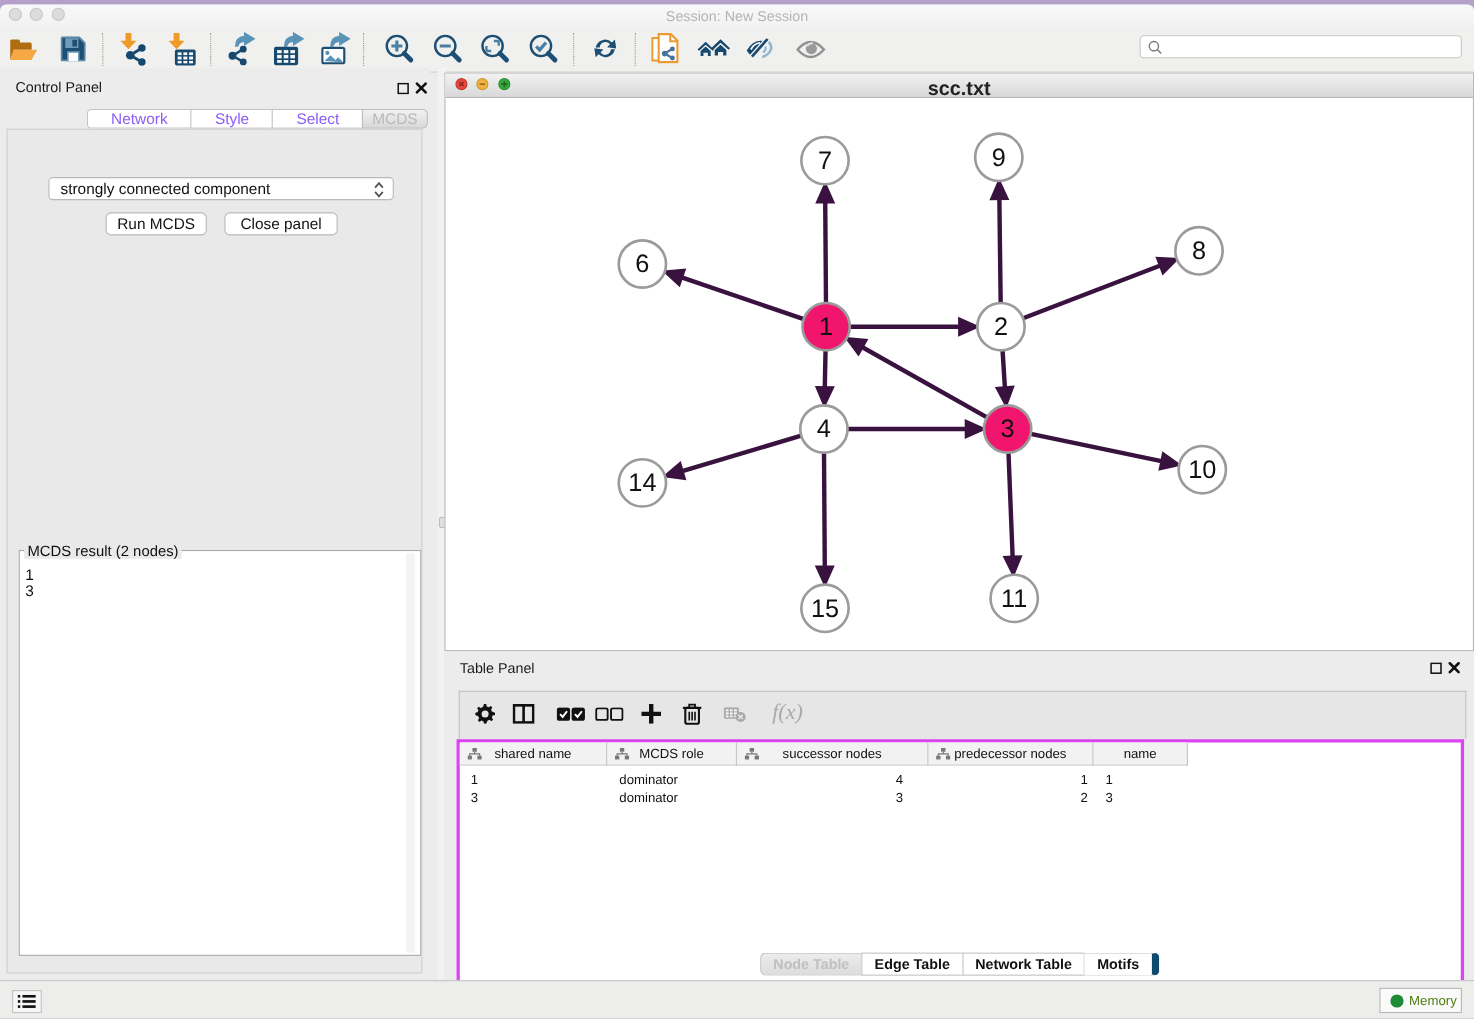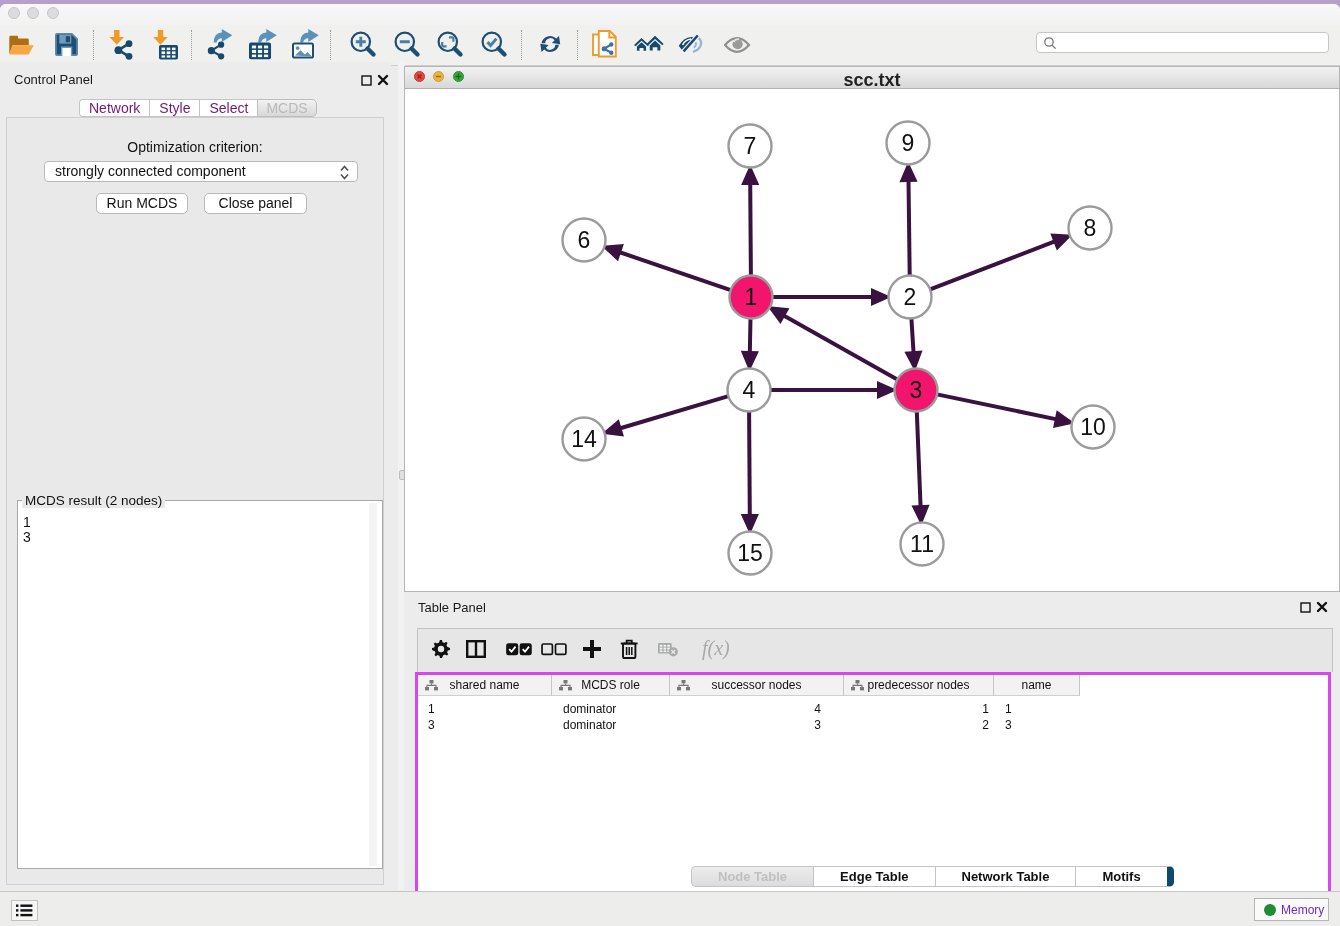--- a/index.html
+++ b/index.html
@@ -11,21 +11,21 @@
 #title-text { position:absolute; top:3px; width:100%; text-align:center; font-size:13px; color:#b4b4b4; }
 #toolbar { position:absolute; left:0; top:21px; width:100%; height:41px; background:#f0f0ef; border-bottom:1px solid #cfcfcf; }
 .tbsep { position:absolute; top:5px; height:30px; width:0; border-left:1px dotted #9a9a9a; }
 .tbi { position:absolute; }
 #searchbox { position:absolute; left:1036px; top:7px; width:293px; height:21px; background:#fff; border:1px solid #c6c6c6; border-radius:4px; }
 #cpanel { position:absolute; left:0; top:58px; width:391px; height:828px; background:#ececec; }
 #cpanel-title { position:absolute; left:14px; top:10px; font-size:13px; color:#1a1a1a;text-align:center; }
 #cp-float { position:absolute; left:361px; top:13px; }
 #cp-close { position:absolute; left:377px; top:12px; }
 #cp-tabs { position:absolute; left:79px; top:37px; height:18px; font-size:14px; }
-.cptab { float:left; height:18px; line-height:17px; padding:0 9px; background:#fff; border:1px solid #c4c4c4; border-right:none; color:#701a75; }
+.cptab { float:left; height:18px; line-height:17px; padding:0 21px; background:#fff; border:1px solid #c4c4c4; border-right:none; color:#8b5cf6; }
 .cptab.first { border-radius:4px 0 0 4px; }
 .cptab.last { border-radius:0 5px 5px 0; background:linear-gradient(#f2f2f2,#d8d8d8); color:#b9b9b9; border:1px solid #bdbdbd; padding:0 8px; }
 #cp-body { position:absolute; left:6px; top:55px; width:378px; height:768px; background:#e9e9e9; border:1px solid #cfcfcf; }
 #opt-label { position:absolute; left:0; top:21px; width:100%; text-align:center; font-size:14px; color:#111; }
 #opt-select { position:absolute; left:37px; top:43px; width:314px; height:21px; background:#fff; border:1px solid #b9b9b9; border-radius:4px; font-size:14px; color:#111; line-height:19px; padding-left:10px; }
 .btn { position:absolute; top:75px; height:21px; background:#fff; border:1px solid #b9b9b9; border-radius:5px; font-size:14px; color:#111; text-align:center; line-height:19px; }
 #mcds-box { position:absolute; left:10px; top:376px; width:366px; height:375px; }
 #mcds-fieldset { position:absolute; left:0; top:6px; width:100%; height:369px; background:#fff; border:1px solid #a9a9a9; }
 #mcds-label { position:absolute; left:5px; top:-1px; background:#e9e9e9; padding:0 3px; font-size:13.5px; color:#111; }
 #mcds-text { position:absolute; left:6px; top:21px; font-size:14px; color:#111; line-height:15px; }
@@ -41,34 +41,35 @@
 #tpanel-title { position:absolute; left:14px; top:8px; font-size:13px; color:#1a1a1a; }
 #tp-float { position:absolute; left:896px; top:10px; }
 #tp-close { position:absolute; left:912px; top:9px; }
 #ttoolbar { position:absolute; left:13px; top:36px; width:916px; height:44px; background:#e6e6e6; border:1px solid #c2c2c2; border-bottom:none; }
 #ttable { position:absolute; left:11px; top:80px; width:916px; height:235px; background:#fff; border:3px solid #d946ef; font-size:12px; }
 #thead { position:absolute; left:0; top:0; width:662px; height:21px; background:#f2f2f2; border-bottom:1px solid #d0d0d0; }
 .thcell { position:absolute; top:0; height:21px; border-right:1px solid #c6c6c6; text-align:center; line-height:20px; color:#111; font-size:12px; }
 .trow { position:absolute; left:0; width:100%; height:16px; line-height:16px; color:#111; }
 .tcell { position:absolute; top:0; height:16px; }
 #btabs { position:absolute; left:287px; top:274px; height:21px; font-size:13px; font-weight:bold; }
-.btab { float:left; height:21px; line-height:20px; padding:0 26px; background:#fff; border:1px solid #c4c4c4; border-right:none; color:#111; }
+.btab { float:left; height:21px; line-height:20px; padding:0 11px; background:#fff; border:1px solid #c4c4c4; border-right:none; color:#111; }
 .btab.first { border-radius:5px 0 0 5px; background:linear-gradient(#ececec,#dcdcdc); color:#c0c0c0; }
 .btab.last { border-radius:0 5px 5px 0; border-right:7px solid #0c4a6e; }
 #statusbar { position:absolute; left:0; top:887px; width:1340px; height:35px; background:#ededec; border-top:1px solid #c6c6c6; }
 #listbtn { position:absolute; left:11px; top:8px; width:27px; height:21px; background:#f6f6f6; border:1px solid #c2c2c2; }
-#membtn { position:absolute; right:11px; top:6px; width:75px; height:23px; background:#fafafa; border:1px solid #b5b5b5; font-size:12px; color:#6d28d9; }
+#membtn { position:absolute; right:11px; top:6px; width:75px; height:23px; background:#fafafa; border:1px solid #b5b5b5; font-size:12px; color:#4d7c0f; }
 </style>
 </head>
 <body>
 <div id="app">
   <div id="titlebar">
     <div class="tl" style="left:8px"></div>
     <div class="tl" style="left:27px"></div>
     <div class="tl" style="left:47px"></div>
+    <div id="title-text">Session: New Session</div>
   </div>
   <div id="toolbar">
       <svg class="tbi" style="left:9px; top:8.5px;" width="26" height="21" viewBox="0 0 26 21">
         <path d="M0.3 20 V3.2 Q0.3 1.8 1.7 1.8 h6 q1.4 0 1.4 1.4 v1.4 h9.3 q1.4 0 1.4 1.4 v5.2 h-16 z" fill="#b06c10"></path>
         <path d="M3.2 11.2 h21.6 l-5.2 9.4 h-19.2 z" fill="#f5a843"></path>
       </svg>
 <svg class="tbi" style="left:55px; top:7.5px;" width="23" height="23" viewBox="0 0 23 23">
         <path d="M0 2 Q0 0 2 0 h15.2 L23 5.8 V21 q0 2 -2 2 H2 Q0 23 0 21 z" fill="#5b89a8"></path>
         <path d="M1.8 1.8 h14.6 l4.8 4.8 v14.6 h-19.4 z" fill="#1d4e74"></path>
         <rect x="4.3" y="1.8" width="12" height="8.8" fill="#6f9cba"></rect>
@@ -228,21 +229,20 @@
     <svg id="cp-close" width="12" height="12" viewBox="0 0 12 12">
         <path d="M2 2 L10 10 M10 2 L2 10" stroke="#111" stroke-width="2.4" stroke-linecap="round"></path>
       </svg>
     <div id="cp-tabs">
       <div class="cptab first">Network</div>
         <div class="cptab">Style</div>
         <div class="cptab">Select</div>
         <div class="cptab last">MCDS</div>
     </div>
     <div id="cp-body">
-      <div id="opt-label">Optimization criterion:</div>
       <div id="opt-select">strongly connected component<svg width="11" height="15" viewBox="0 0 11 15" style="position:absolute; right:7px; top:2.5px;">
             <path d="M2 5.5 L5.5 1.5 L9 5.5" fill="none" stroke="#555" stroke-width="1.7"></path>
             <path d="M2 9.5 L5.5 13.5 L9 9.5" fill="none" stroke="#555" stroke-width="1.7"></path>
           </svg></div>
       <div class="btn" style="left:89px; width:92px;">Run MCDS</div>
       <div class="btn" style="left:197px; width:103px;">Close panel</div>
       <div id="mcds-box">
         <div id="mcds-fieldset">
             <div id="mcds-scroll"></div>
           </div>

